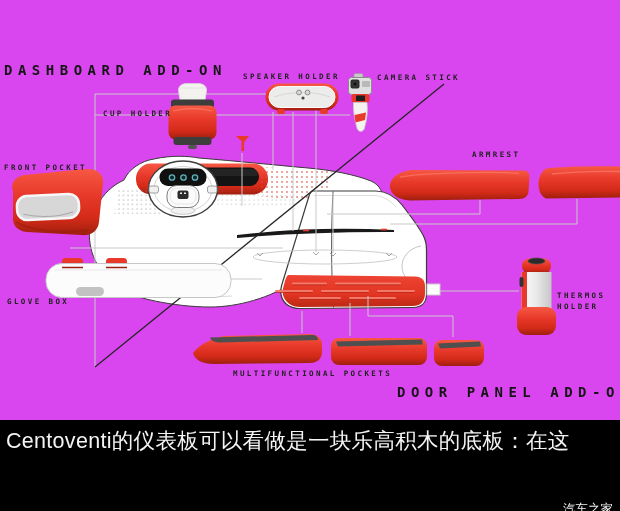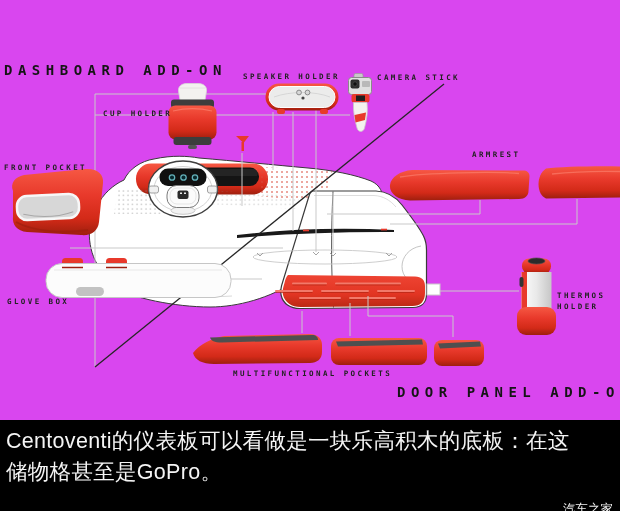--- a/index.html
+++ b/index.html
@@ -237,16 +237,15 @@
   <text class="t-sm" x="4" y="170">FRONT POCKET</text>
   <text class="t-sm" x="472" y="157">ARMREST</text>
   <text class="t-sm" x="7" y="304">GLOVE BOX</text>
   <text class="t-sm" x="557" y="298">THERMOS</text>
   <text class="t-sm" x="557" y="309">HOLDER</text>
   <text class="t-sm" x="233" y="376">MULTIFUNCTIONAL POCKETS</text>
 </svg>
 
 <div class="caption">
   <div class="cap-line">Centoventi的仪表板可以看做是一块乐高积木的底板：在这</div>
-  <div class="cap-line">储物格甚至是GoPro。</div>
   <div class="watermark">汽车之家</div>
 </div>
 </div>
 
 </body></html>

